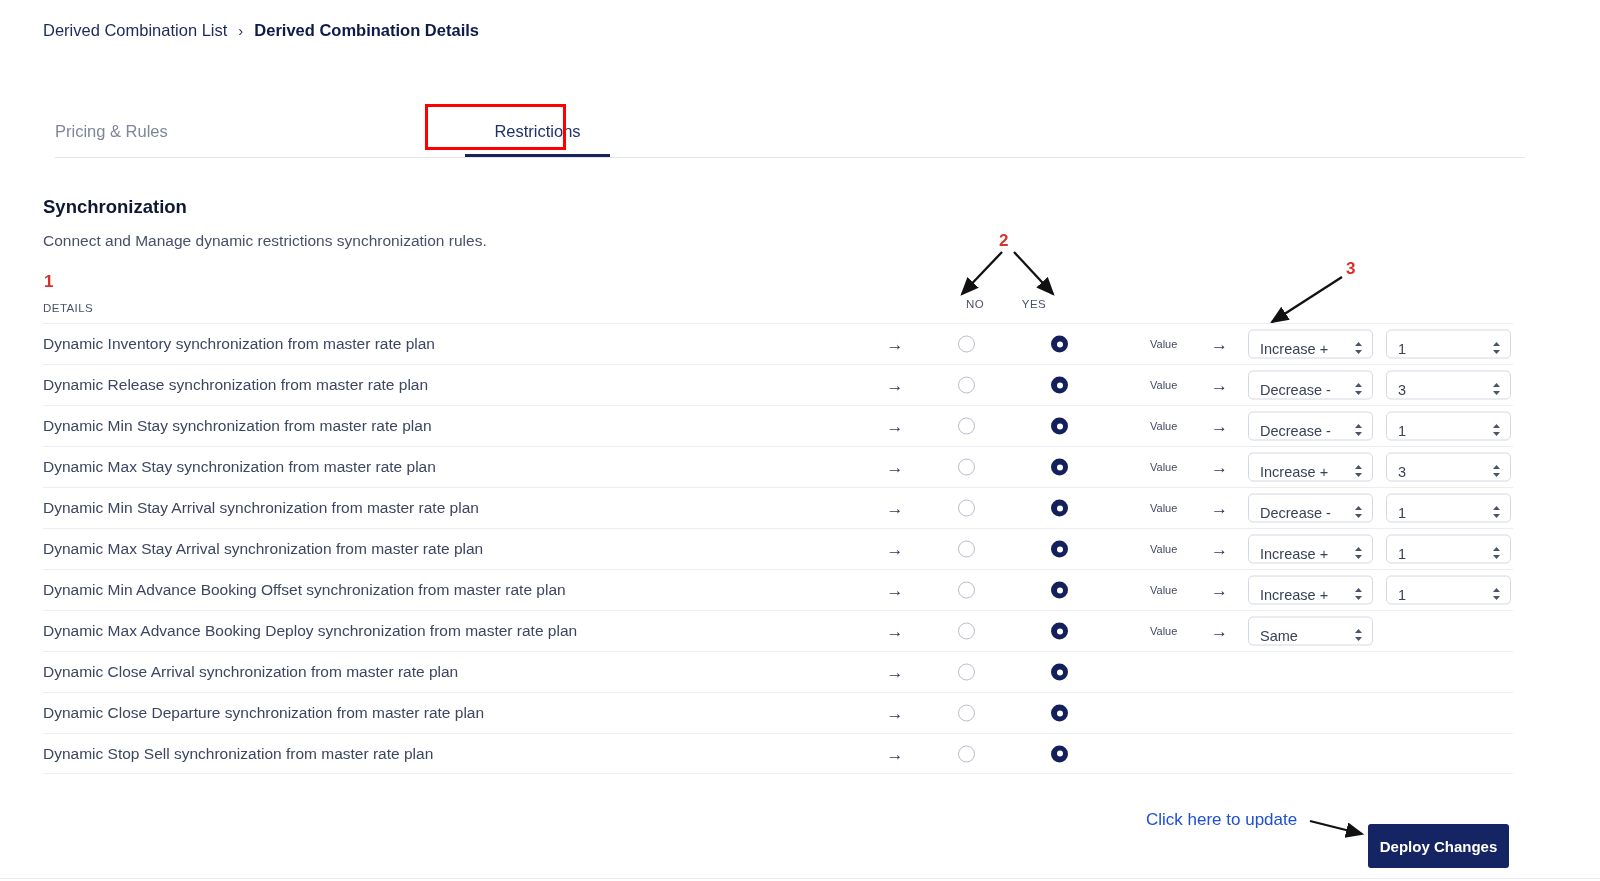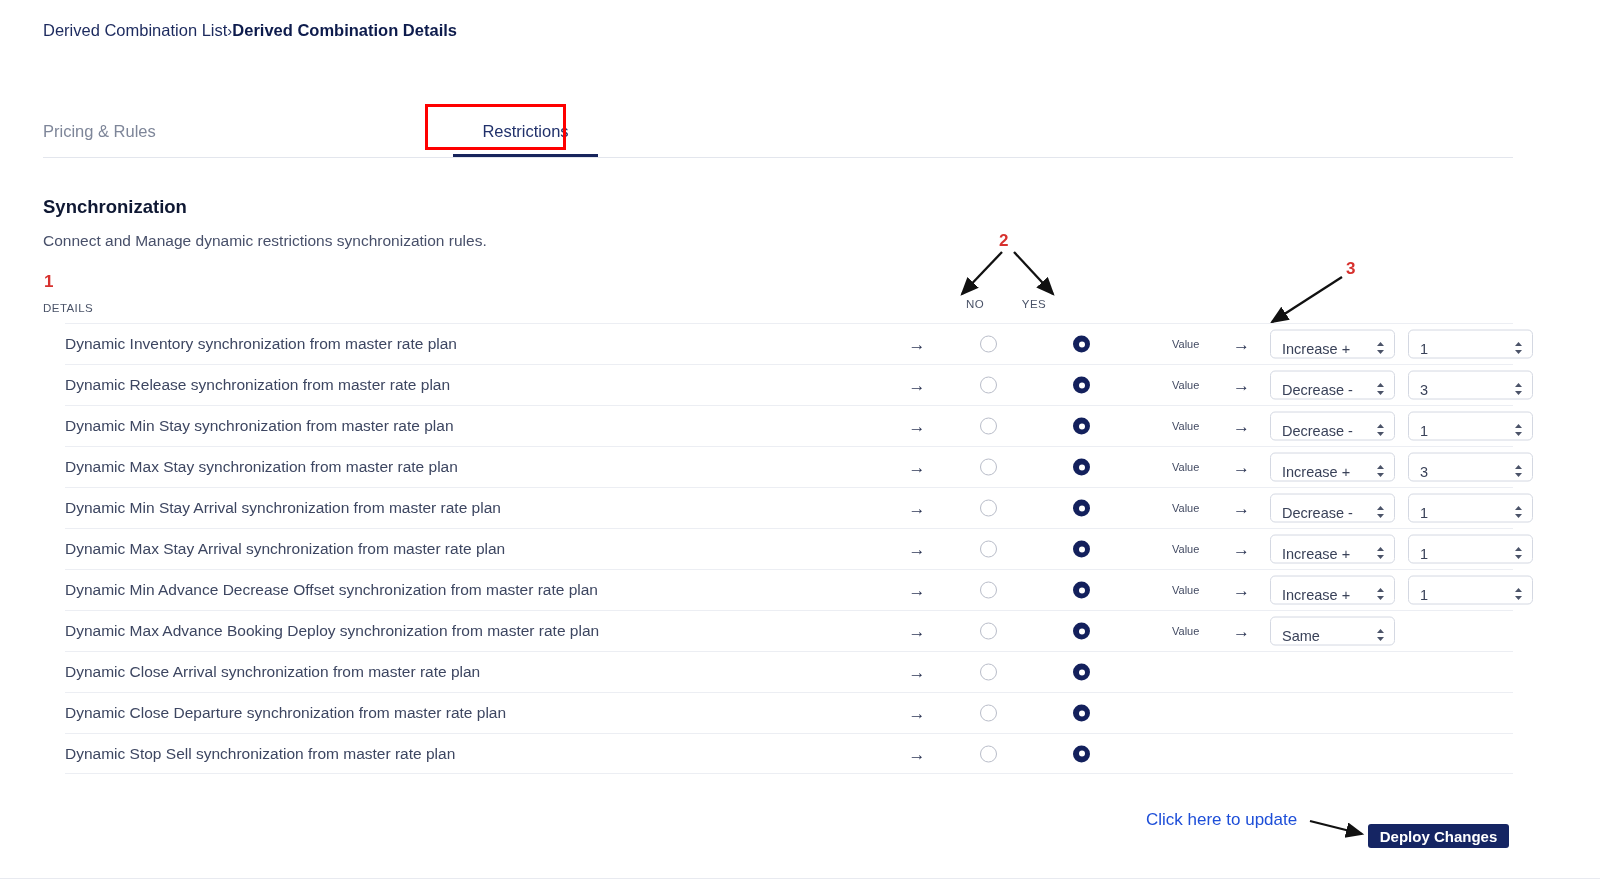--- a/index.html
+++ b/index.html
@@ -8,30 +8,30 @@
     background: #ffffff;
     font-family: "Liberation Sans", sans-serif;
     color: #3d4661;
     overflow: hidden;
   }
   .page { position: relative; width: 1600px; height: 881px; }
 
   
   .breadcrumb {
     position: absolute; left: 43px; top: 21px;
-    display: flex; align-items: center; 
+    display: flex; align-items: center; gap: 11px;
     font-size: 16.5px;
   }
   .crumb-link { color: #1c2a5e; cursor: pointer; }
   .crumb-sep { color: #1c2a5e; font-size: 15px; }
   .crumb-current { color: #0d1b4c; font-weight: bold; }
 
   
   .tabbar {
-    position: absolute; left: 43px; top: 112px;
+    position: absolute; left: 55px; top: 112px;
     width: 1470px; height: 46px;
     border-bottom: 1px solid #e3e6ed;
   }
   .tab {
     position: absolute; top: 0;
     font-size: 16.5px; line-height: 38px;
     cursor: pointer;
   }
   .tab-pricing { left: 0; color: #7e8699; }
   .tab-restrictions {
@@ -79,21 +79,21 @@
     height: 27px; position: relative;
     font-size: 11.5px; letter-spacing: .45px; color: #4a5368;
   }
   .th-details { position: absolute; left: 0; top: 6px; }
   .th-no  { position: absolute; left: 912px; top: 2px; width: 40px; text-align: center; }
   .th-yes { position: absolute; left: 969px; top: 2px; width: 44px; text-align: center; }
 
   .row {
     position: relative; height: 41px;
     border-top: 1px solid #eceef3;
-    display: flex; align-items: center; margin-left: 22px;
+    display: flex; align-items: center;
   }
   .row:last-child { border-bottom: 1px solid #eceef3; }
   .row-label { font-size: 15.5px; color: #3d4661; white-space: nowrap; }
 
   .cell-arrow {
     position: absolute; left: 840px; top: 50%; transform: translateY(-50%);
     width: 24px; text-align: center;
     font-size: 17px; color: #2d3655; line-height: 1;
   }
   .radio {
@@ -127,21 +127,21 @@
   }
   .select-dir { left: 1205px; width: 125px; justify-content: space-between; }
   .select-num { left: 1343px; width: 125px; justify-content: space-between; }
   .select-text { font-size: 14.5px; color: #3a4259; }
   .stepper { display: flex; flex-direction: column; align-items: center; line-height: 0; }
   .stepper svg { display: block; }
 
   
   .deploy-btn {
     position: absolute; left: 1368px; top: 824px;
-    width: 141px; height: 24px;
+    width: 141px; height: 44px;
     background: #152563; color: #ffffff;
     border: none; border-radius: 3px;
     font-family: "Liberation Sans", sans-serif;
     font-size: 15px; font-weight: bold;
     cursor: pointer;
   }
   .bottom-rule {
     position: absolute; left: 0; top: 878px; width: 1600px;
     border-top: 1px solid #e8eaf0;
   }
@@ -341,21 +341,21 @@
             <span class="select-text">1</span>
             <span class="stepper">
               <svg width="11" height="15" viewBox="0 0 11 15">
                 <path d="M5.5 1.5 L9 5.5 L2 5.5 Z" fill="#4b5368"></path>
                 <path d="M5.5 13.5 L9 9.5 L2 9.5 Z" fill="#4b5368"></path>
               </svg>
             </span>
           </div>
         </div>
         <div class="row">
-          <span class="row-label">Dynamic Min Advance Decrease Offset synchronization from master rate plan</span>
+          <span class="row-label">Dynamic Min Advance Booking Offset synchronization from master rate plan</span>
           <span class="cell-arrow">→</span>
           <span class="radio off"></span>
           <span class="radio on"></span>
           <span class="val-label">Value</span>
           <span class="val-arrow">→</span>
           <div class="select select-dir">
             <span class="select-text">Increase +</span>
             <span class="stepper">
               <svg width="11" height="15" viewBox="0 0 11 15">
                 <path d="M5.5 1.5 L9 5.5 L2 5.5 Z" fill="#4b5368"></path>

